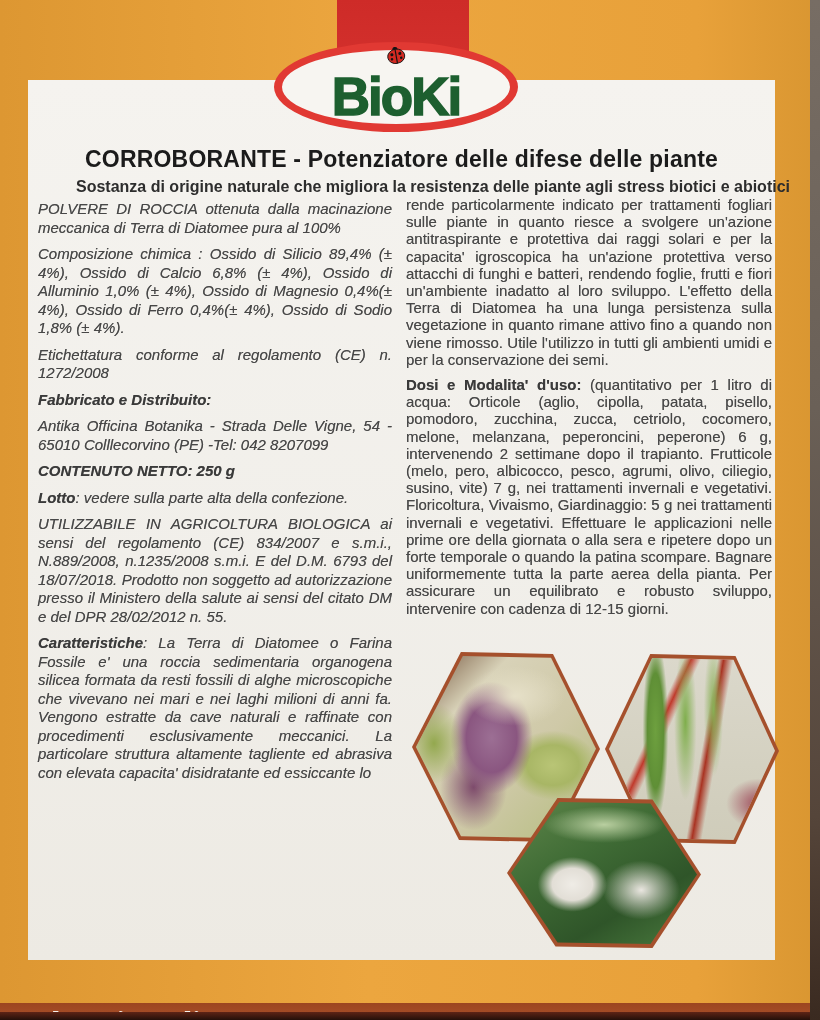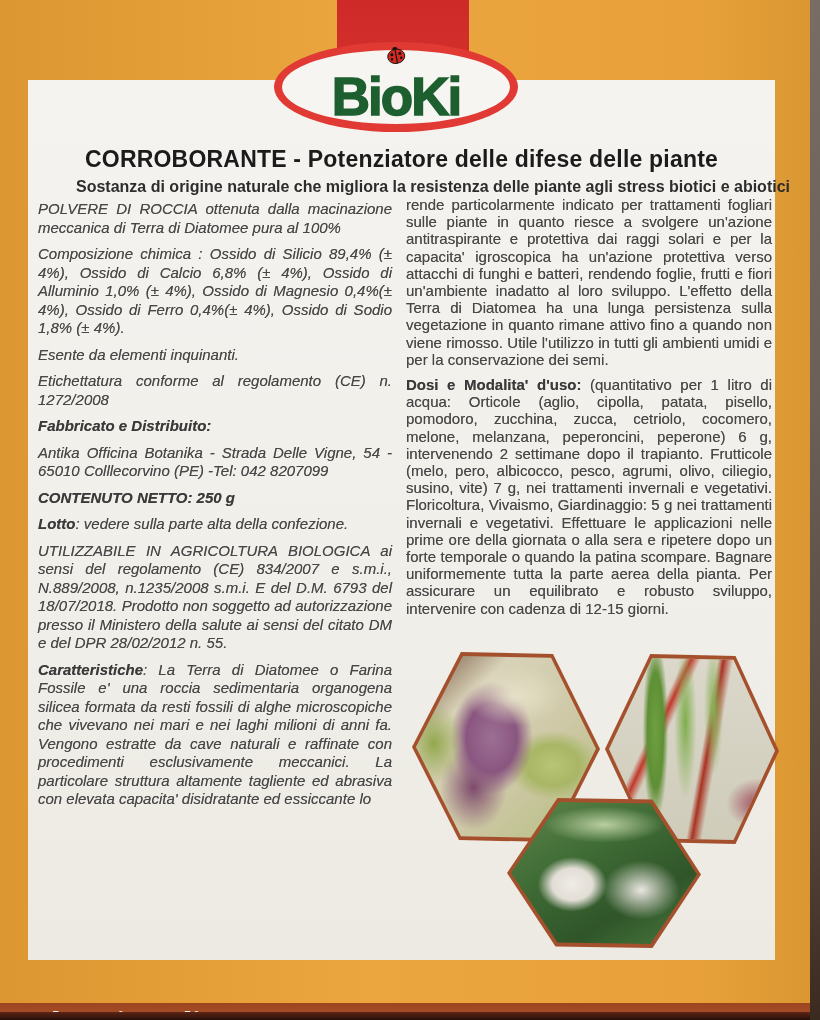--- a/index.html
+++ b/index.html
@@ -113,21 +113,20 @@
       <circle cx="17.2" cy="14" r="1.4" fill="#141414"></circle>
     </svg>
   </div>
 
   <div class="title">CORROBORANTE - Potenziatore delle difese delle piante</div>
   <div class="subtitle">Sostanza di origine naturale che migliora la resistenza delle piante agli stress biotici e abiotici</div>
 
   <div class="col col-left">
     <p><span>POLVERE DI ROCCIA ottenuta dalla macinazione meccanica di Terra di Diatomee pura al 100%</span></p>
     <p><span>Composizione chimica : Ossido di Silicio 89,4% (± 4%), Ossido di Calcio 6,8% (± 4%), Ossido di Alluminio 1,0% (± 4%), Ossido di Magnesio 0,4%(± 4%), Ossido di Ferro 0,4%(± 4%), Ossido di Sodio 1,8% (± 4%).</span></p>
-    <p><span>Esente da elementi inquinanti.</span></p>
     <p><span>Etichettatura conforme al regolamento (CE) n. 1272/2008</span></p>
     <p><b>Fabbricato e Distribuito:</b></p>
     <p><span>Antika Officina Botanika - Strada Delle Vigne, 54 - 65010 Colllecorvino (PE) -Tel: 042 8207099</span></p>
     <p><b>CONTENUTO NETTO: 250 g</b></p>
     <p><b>Lotto</b><span>: vedere sulla parte alta della confezione.</span></p>
     <p><span>UTILIZZABILE IN AGRICOLTURA BIOLOGICA ai sensi del regolamento (CE) 834/2007 e s.m.i., N.889/2008, n.1235/2008 s.m.i. E del D.M. 6793 del 18/07/2018. Prodotto non soggetto ad autorizzazione presso il Ministero della salute ai sensi del citato DM e del DPR 28/02/2012 n. 55.</span></p>
     <p><b>Caratteristiche</b><span>: La Terra di Diatomee o Farina Fossile e' una roccia sedimentaria organogena silicea formata da resti fossili di alghe microscopiche che vivevano nei mari e nei laghi milioni di anni fa. Vengono estratte da cave naturali e raffinate con procedimenti esclusivamente meccanici. La particolare struttura altamente tagliente ed abrasiva con elevata capacita' disidratante ed essiccante lo</span></p>
   </div>
 
   <div class="col col-right">

